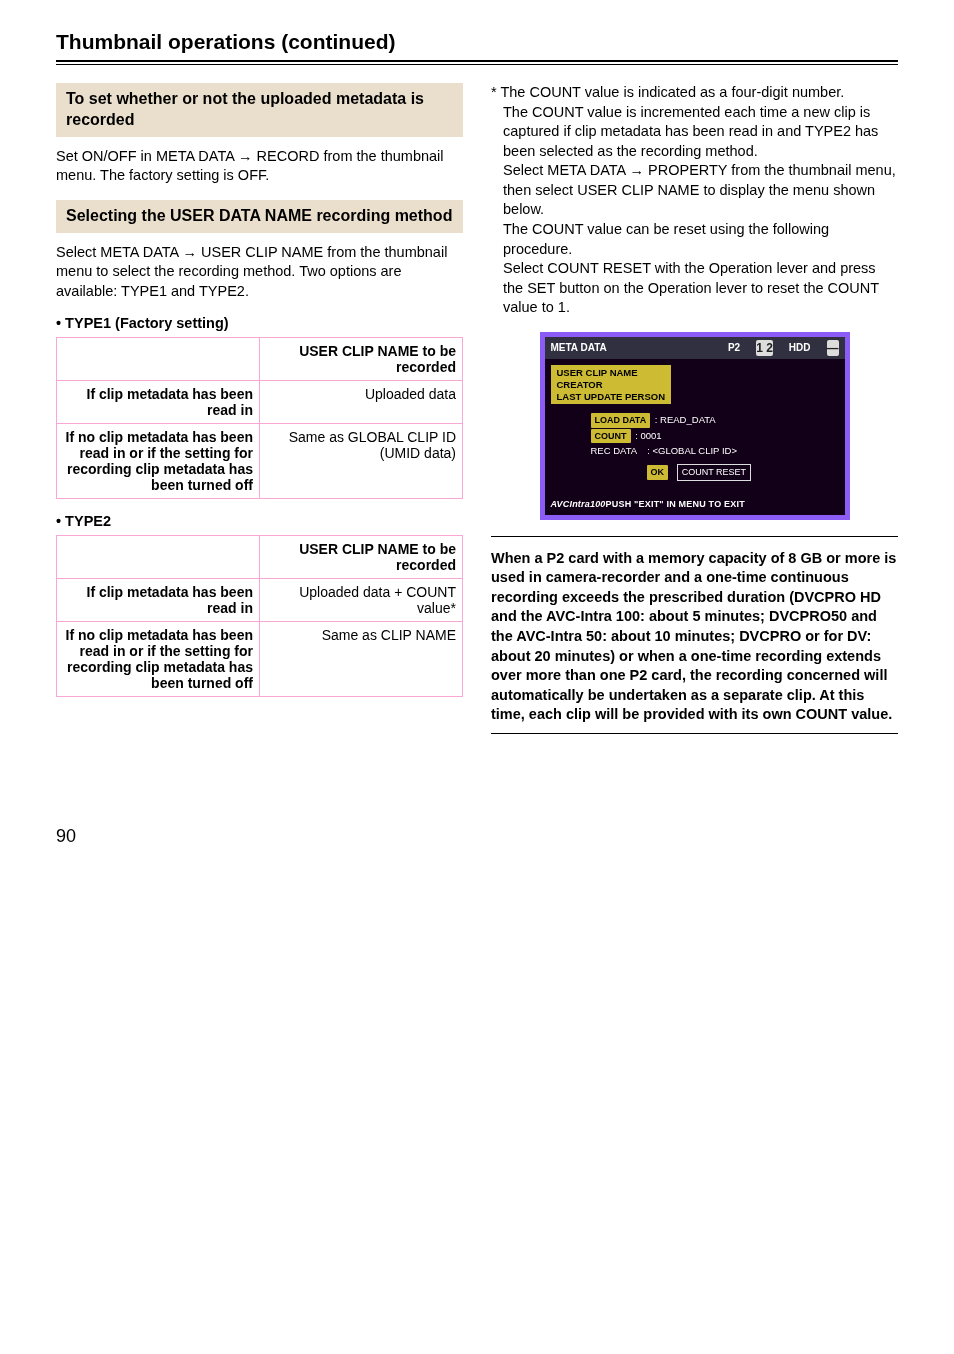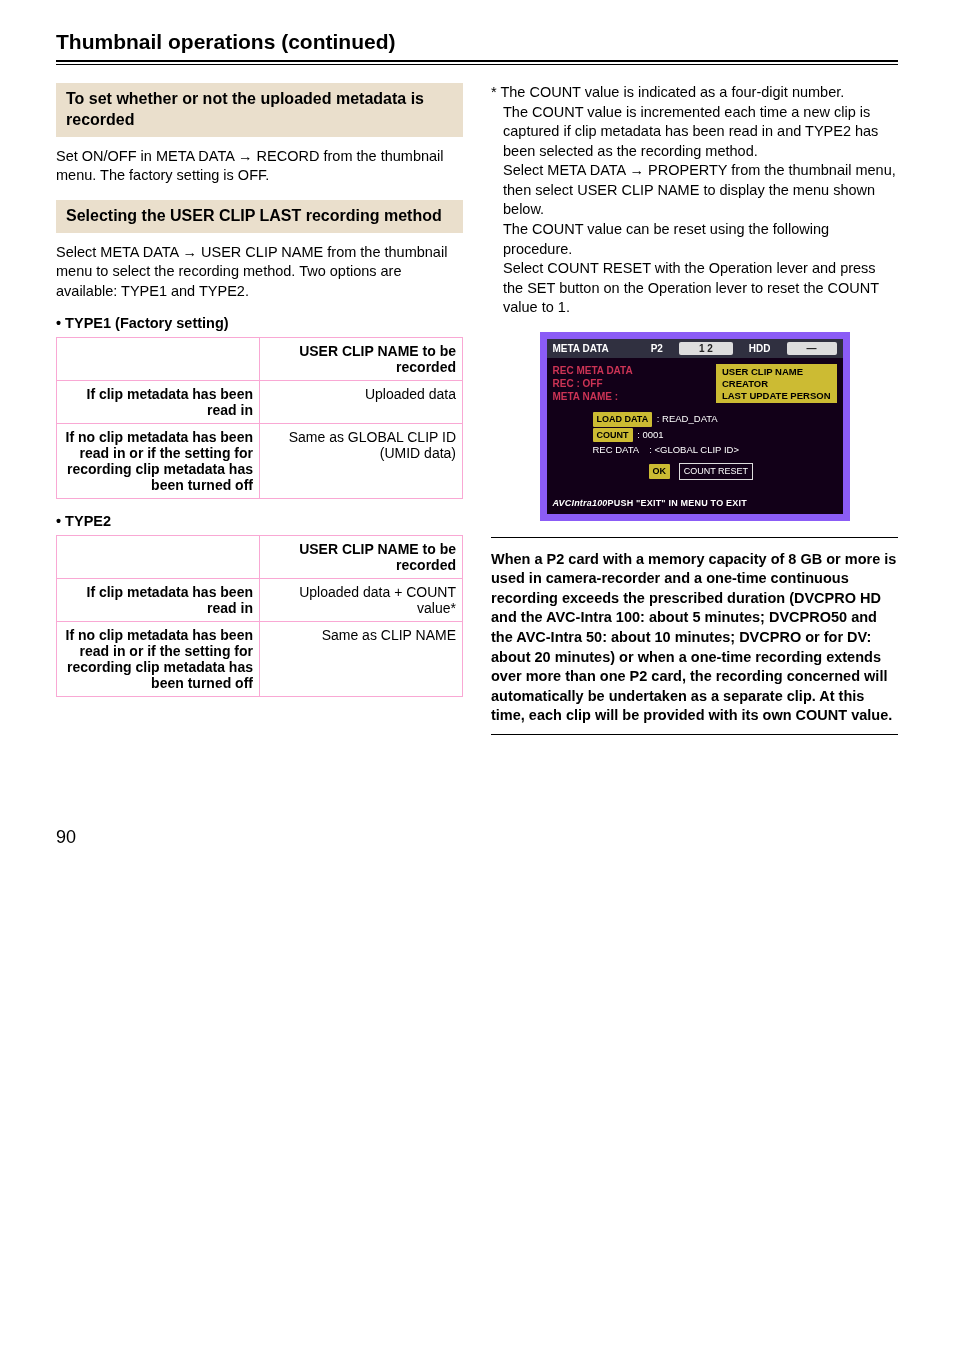--- a/index.html
+++ b/index.html
@@ -78,43 +78,43 @@
   .footnote-block .indent {
     display: block;
     padding-left: 12px;
   }
   .screenshot {
     margin: 8px auto 16px auto;
     width: 310px;
   }
   .scr-outer {
     background: #4c1d95;
-    border: 7px solid #8b5cf6;
+    border: 5px solid #8b5cf6;
   }
   .scr-titlebar {
     display: flex;
     justify-content: space-between;
     align-items: center;
     background: #303040;
     color: #fff;
     font-size: 10px;
     padding: 3px 6px;
     font-weight: bold;
   }
   .scr-chips {
     display: flex;
     gap: 16px;
     align-items: center;
   }
   .scr-chip {
     background: #ddd;
     color: #222;
-    font-size: 10px;
+    font-size: 12px;
     border-radius: 2px;
-    padding: 1px 20px;
+    padding: 1px 0;
   }
   .scr-body {
     background: #120018;
     color: #fff;
     font-size: 10px;
     padding: 6px;
   }
   .scr-toprow {
     display: flex;
     gap: 6px;
@@ -195,21 +195,21 @@
   <div class="title-underline-thick"></div>
   <div class="title-underline-thin"></div>
 
   <div class="columns">
 
     <div class="col">
 
       <div class="subheading-box">To set whether or not the uploaded metadata is recorded</div>
       <p class="body-text">Set ON/OFF in META DATA → RECORD from the thumbnail menu. The factory setting is OFF.</p>
 
-      <div class="subheading-box">Selecting the USER CLIP LAST recording method</div>
+      <div class="subheading-box">Selecting the USER DATA NAME recording method</div>
       <p class="body-text">Select META DATA → USER CLIP NAME from the thumbnail menu to select the recording method. Two options are available: TYPE1 and TYPE2.</p>
 
       <div class="bullet-line bullet-dot">TYPE1 (Factory setting)</div>
       <table class="data">
         <tbody>
             <tr>
           <th style="width:50%"></th>
           <th>USER CLIP NAME to be recorded</th>
         </tr>
         <tr>
@@ -257,25 +257,20 @@
             <span>META DATA</span>
             <span class="scr-chips">
               <span>P2</span>
               <span class="scr-chip">1 2</span>
               <span>HDD</span>
               <span class="scr-chip">—</span>
             </span>
           </div>
           <div class="scr-body">
             <div class="scr-toprow">
-              <div class="scr-metaleft">
-                <div>REC META DATA</div>
-                <div>REC : OFF</div>
-                <div>META NAME :</div>
-              </div>
               <div class="scr-userclip">
                 <div>USER CLIP NAME</div>
                 <div>CREATOR</div>
                 <div>LAST UPDATE PERSON</div>
               </div>
             </div>
             <div class="scr-mid">
               <div>
                 <span class="scr-btn">LOAD DATA</span>
                 <span>: READ_DATA</span>

